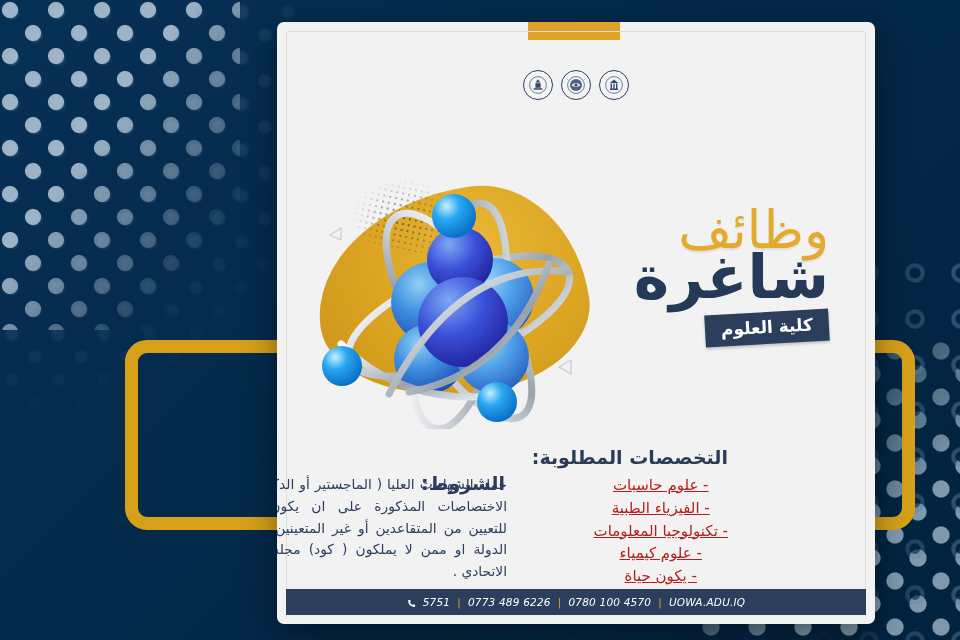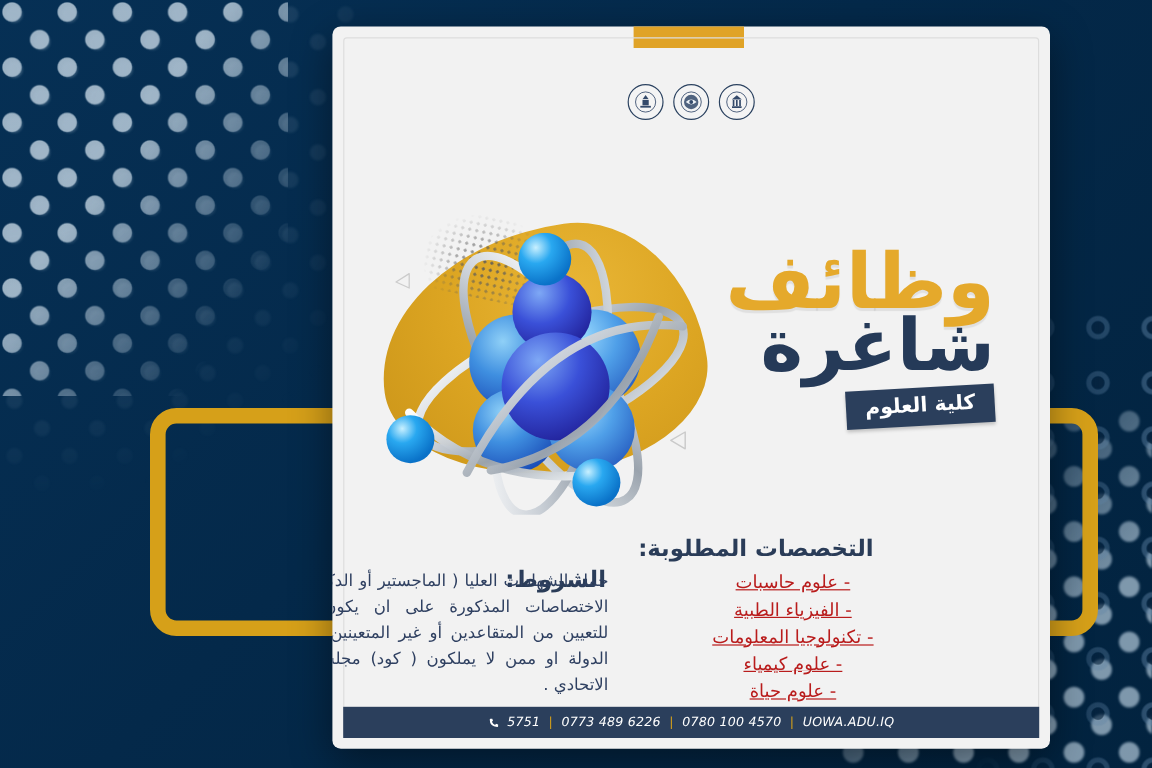--- a/index.html
+++ b/index.html
@@ -78,21 +78,21 @@
 
   
   .logos{position:absolute;left:0;right:0;top:48px;display:flex;justify-content:center;gap:8px;}
   .seal{width:28px;height:28px;border-radius:50%;background:#f4f4f4;
         border:1.4px solid #2b4260;position:relative;display:flex;align-items:center;justify-content:center;}
   .seal svg{display:block;}
 
   
   .headline{position:absolute;right:46px;top:185px;text-align:right;direction:rtl;}
   .h-gold{
-    font-size:64px;font-weight:700;color:#e5a92b;line-height:.92;letter-spacing:-1px;
+    font-size:52px;font-weight:400;color:#e5a92b;line-height:.92;letter-spacing:-1px;
     text-shadow:0 2px 1px rgba(0,0,0,.08);
   }
   .h-navy{
     font-size:60px;font-weight:700;color:#253a58;line-height:.95;margin-top:-6px;letter-spacing:-1px;
   }
   .badge{
     display:inline-block;background:#2b3f5c;color:#ffffff;font-size:17px;font-weight:700;
     padding:5px 16px 7px 16px;transform:rotate(-3.2deg);margin-top:6px;
     box-shadow:0 2px 3px rgba(0,0,0,.2);
   }
@@ -255,21 +255,21 @@
       <div class="h-navy">شاغرة</div>
       <div><span class="badge">كلية العلوم</span></div>
     </div>
 
     <div class="col-head spec-head">التخصصات المطلوبة:</div>
     <div class="spec-list">
       <div>- علوم حاسبات</div>
       <div>- الفيزياء الطبية</div>
       <div>- تكنولوجيا المعلومات</div>
       <div>- علوم كيمياء</div>
-      <div>- علوم حياة</div>
+      <div>- يكون حياة</div>
       <div>-علوم فيزياء</div>
     </div>
 
     <div class="col-head cond-head">الشروط:</div>
     <div class="cond-body">حملة الشهادات العليا ( الماجستير أو الدكتوراه) في الاختصاصات المذكورة على ان يكون المتقدم للتعيين من المتقاعدين أو غير المتعينين في دوائر الدولة او ممن لا يملكون ( كود) مجلس الخدمة الاتحادي .</div>
 
     <div class="contact">
       <span class="phone-ic">
         <svg width="9" height="9" viewBox="0 0 12 12">
           <path d="M2.4 1.2 L4.3 1.2 L5.1 3.6 L3.9 4.5 Q5 6.9 7.5 8.1 L8.4 6.9 L10.8 7.7 L10.8 9.6 Q10.8 10.6 9.7 10.5 Q1.5 9.6 1.5 2.3 Q1.4 1.2 2.4 1.2 Z" fill="#ffffff"></path>

